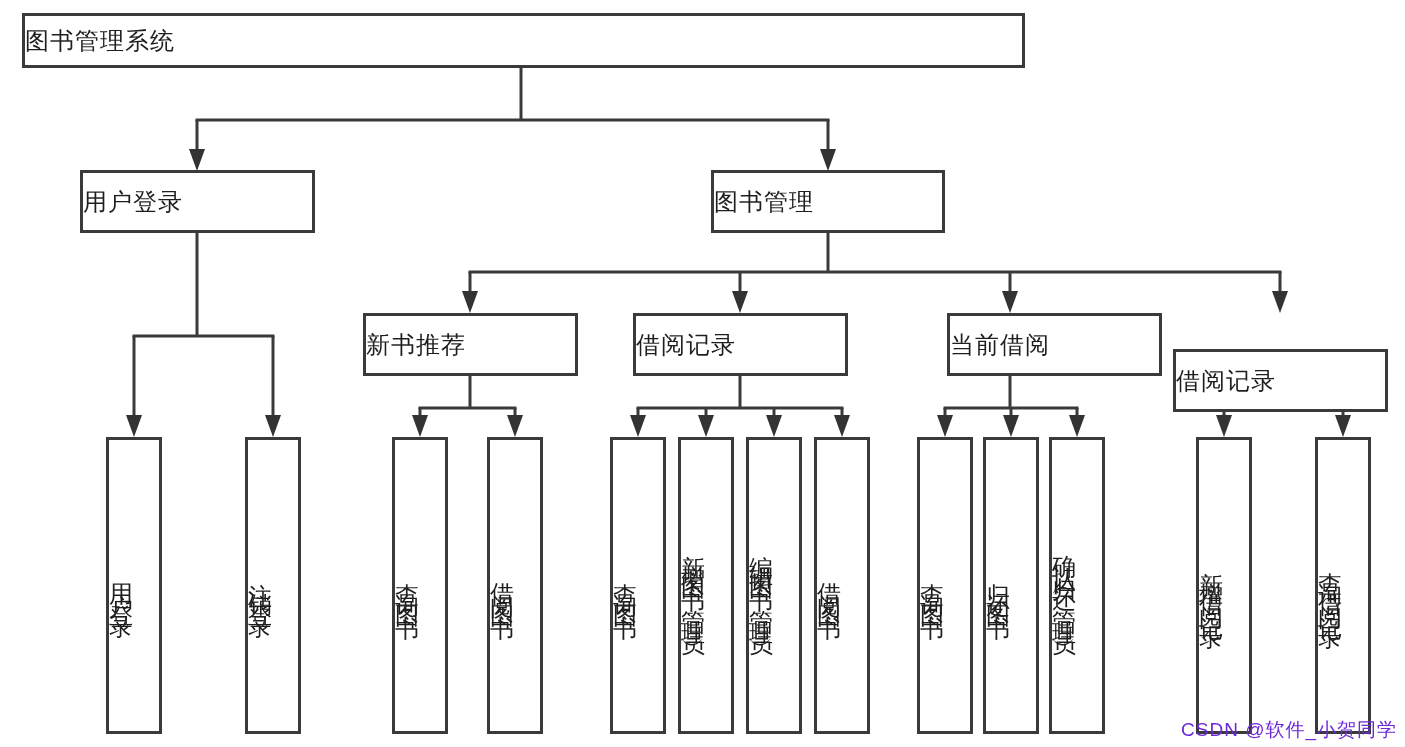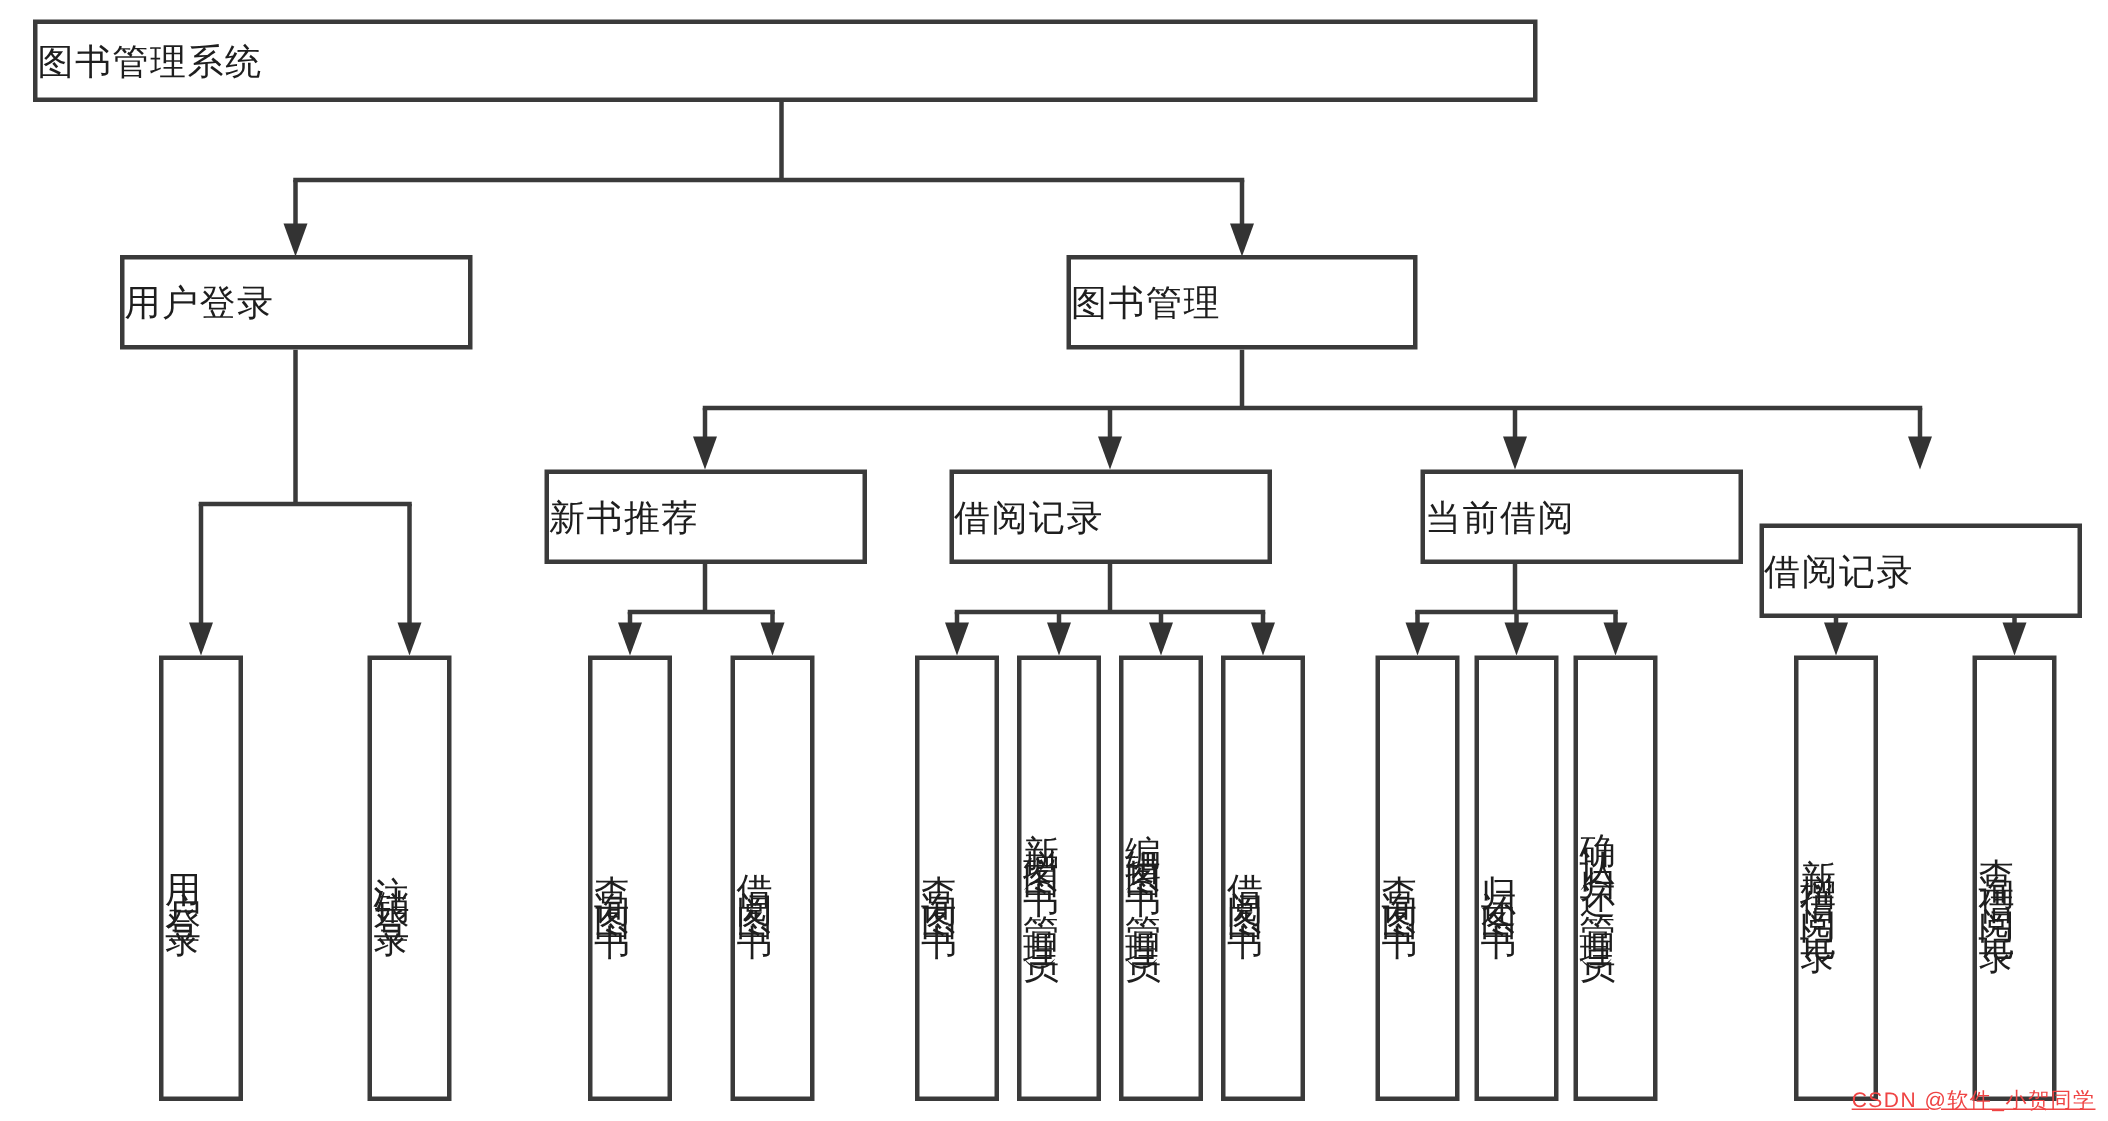--- a/index.html
+++ b/index.html
@@ -36,22 +36,22 @@
   .n-bb-add{left:678px;}
   .n-bb-edit{left:746px;}
   .n-bb-borrow{left:814px;}
   .n-cb-query{left:917px;}
   .n-cb-return{left:983px;}
   .n-cb-confirm{left:1049px;}
   .n-br-add{left:1196px;}
   .n-br-query{left:1315px;}
   .watermark{
     position:absolute;right:8px;bottom:4px;
-    font-size:14px;color:#ef4444;letter-spacing:1px;
-    white-space:nowrap;pointer-events:none;text-decoration:underline;
+    font-size:19px;color:#6d28d9;letter-spacing:1px;
+    white-space:nowrap;pointer-events:none;
   }
 </style>
 </head>
 <body>
 
 <div class="canvas">
 
   <svg class="connectors" width="1405" height="747" viewBox="0 0 1405 747" xmlns="http://www.w3.org/2000/svg">
     <g stroke="#3a3a3a" stroke-width="3" fill="none">
 

